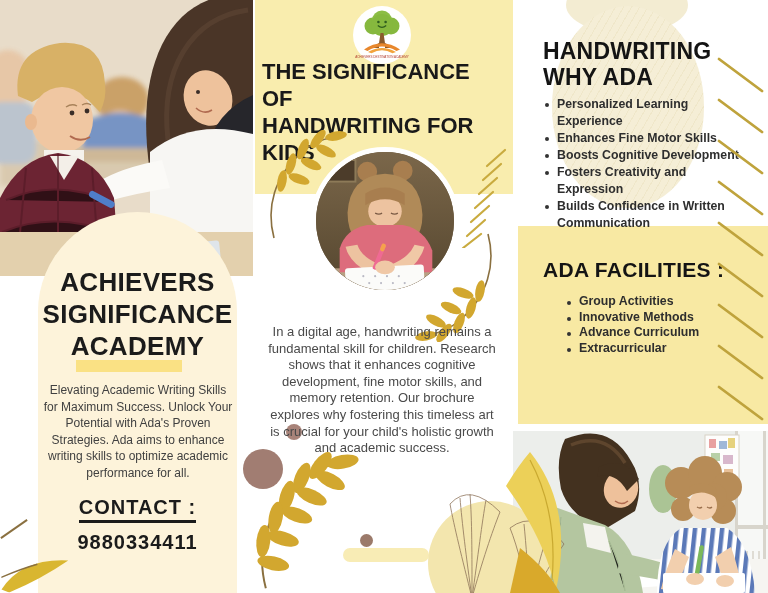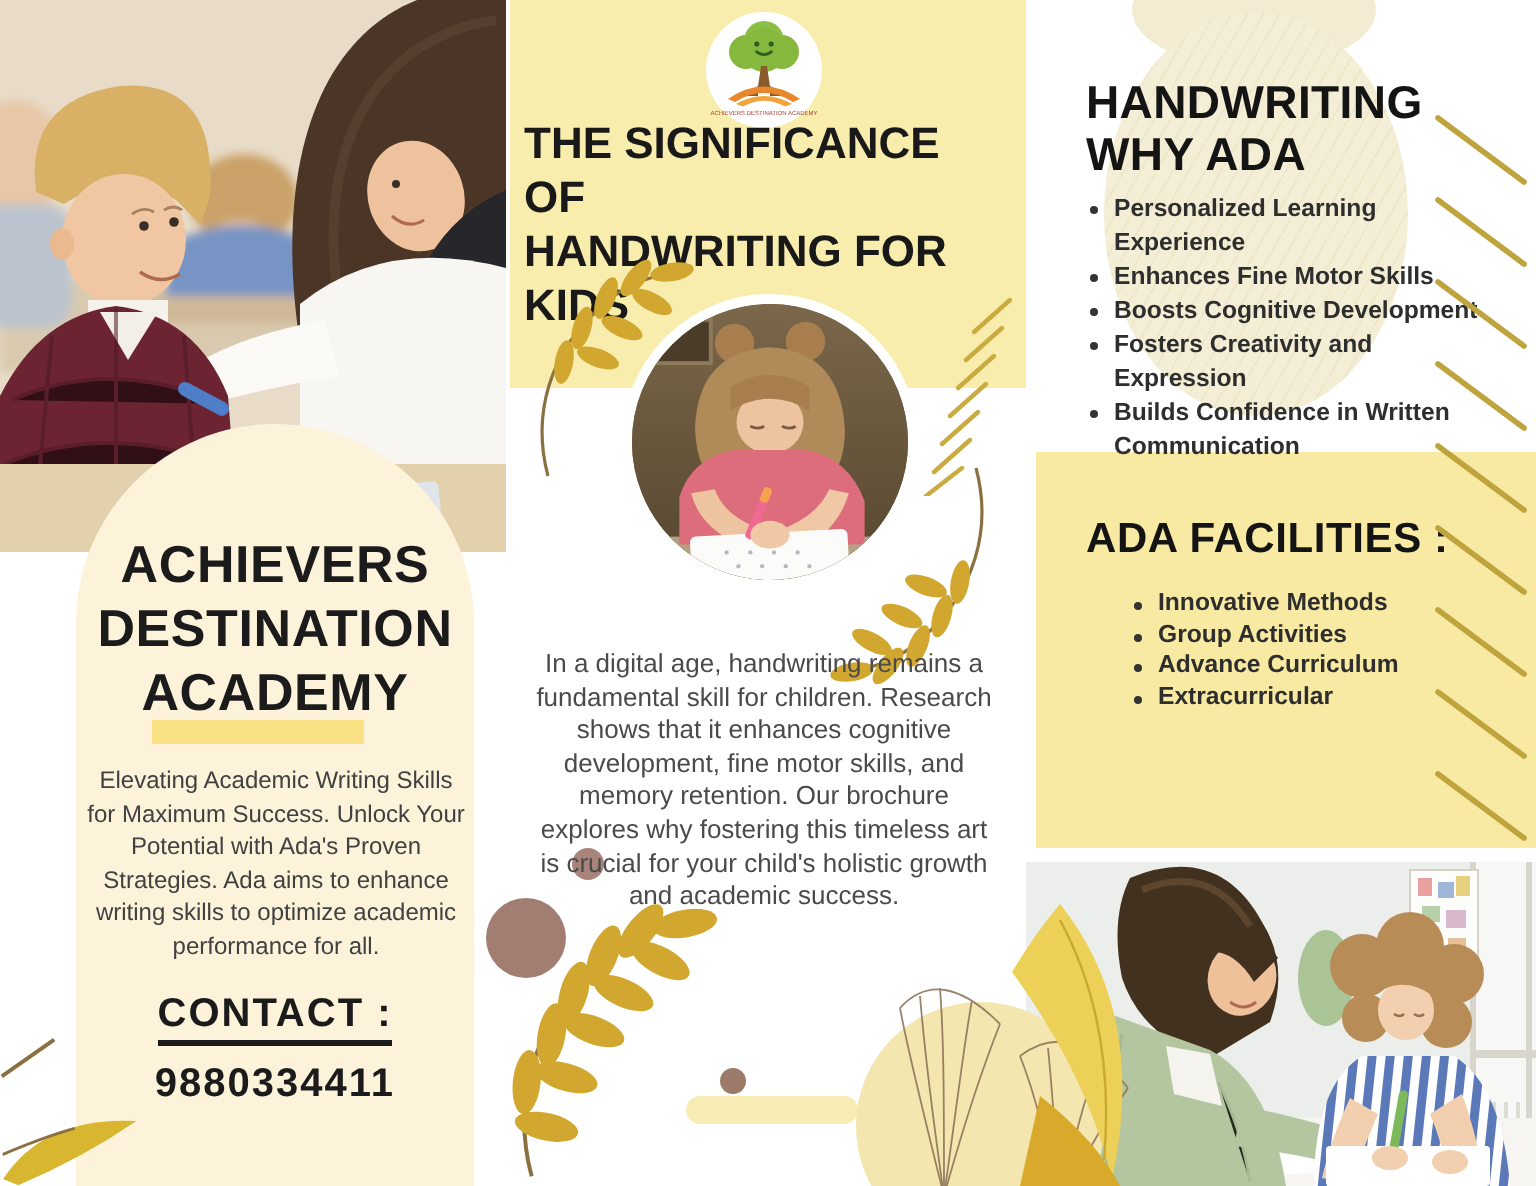--- a/index.html
+++ b/index.html
@@ -111,21 +111,21 @@
     </g>
     <rect x="88" y="196" width="28" height="7" rx="3.5" fill="#4f7ec9" transform="rotate(28 102 199)"></rect>
     <rect y="232" width="253" height="44" fill="#e3d0ad"></rect>
     <rect x="148" y="244" width="72" height="18" rx="3" fill="#dfe5ea" transform="rotate(-6 184 253)"></rect>
   </svg>
 
   <div id="arch" class="abs"></div>
   <div id="title-highlight" class="abs deco"></div>
   <div id="ada-title" class="abs">
     <div>ACHIEVERS</div>
-    <div>DESTINATION</div>
+    <div>SIGNIFICANCE</div>
     <div>ACADEMY</div>
   </div>
   <div id="ada-tagline" class="abs">Elevating Academic Writing Skills for Maximum Success. Unlock Your Potential with Ada's Proven Strategies. Ada aims to enhance writing skills to optimize academic performance for all.</div>
   <div id="contact-label" class="abs">
     <span>CONTACT :</span>
   </div>
   <div id="phone" class="abs">9880334411</div>
   <svg id="left-leaf" class="abs deco" viewBox="0 0 66 44">
     <path d="M2 42 Q18 8 64 4 Q40 26 10 44 Z" fill="#d9b630"></path>
     <path d="M0 30 Q20 18 34 12" stroke="#8a7040" stroke-width="1.4" fill="none"></path>
@@ -269,22 +269,22 @@
     <li>Personalized Learning Experience</li>
     <li>Enhances Fine Motor Skills</li>
     <li>Boosts Cognitive Development</li>
     <li>Fosters Creativity and Expression</li>
     <li>Builds Confidence in Written Communication</li>
   </ul>
 
   <div id="facilities-panel" class="abs"></div>
   <div id="facilities-title" class="abs">ADA FACILITIES :</div>
   <ul id="facilities-list" class="abs bullets">
+    <li>Group Activities</li>
     <li>Innovative Methods</li>
-    <li>Group Activities</li>
     <li>Advance Curriculum</li>
     <li>Extracurricular</li>
   </ul>
 
   <svg id="right-photo" class="abs" viewBox="0 0 255 162">
     <rect width="255" height="162" fill="#eceeeb"></rect>
     <rect x="222" width="33" height="162" fill="#f7f8f6"></rect>
     <rect x="222" width="3" height="162" fill="#d8d5cc"></rect>
     <rect x="250" width="3" height="162" fill="#d8d5cc"></rect>
     <rect x="222" y="94" width="33" height="4" fill="#d8d5cc"></rect>

